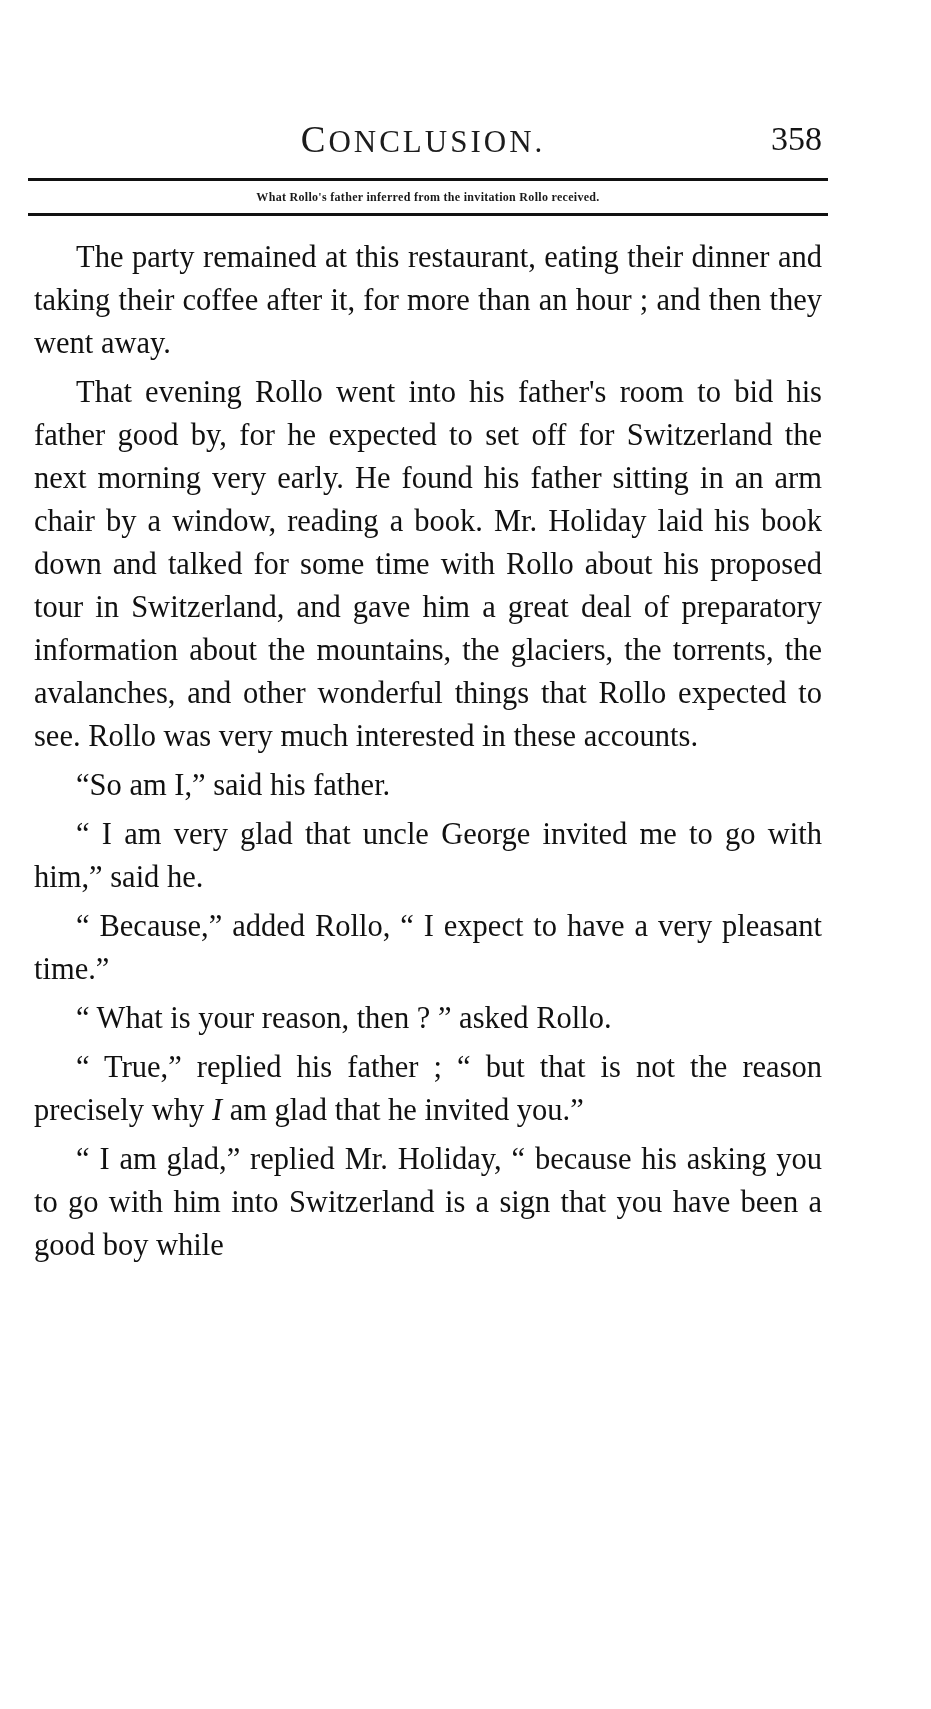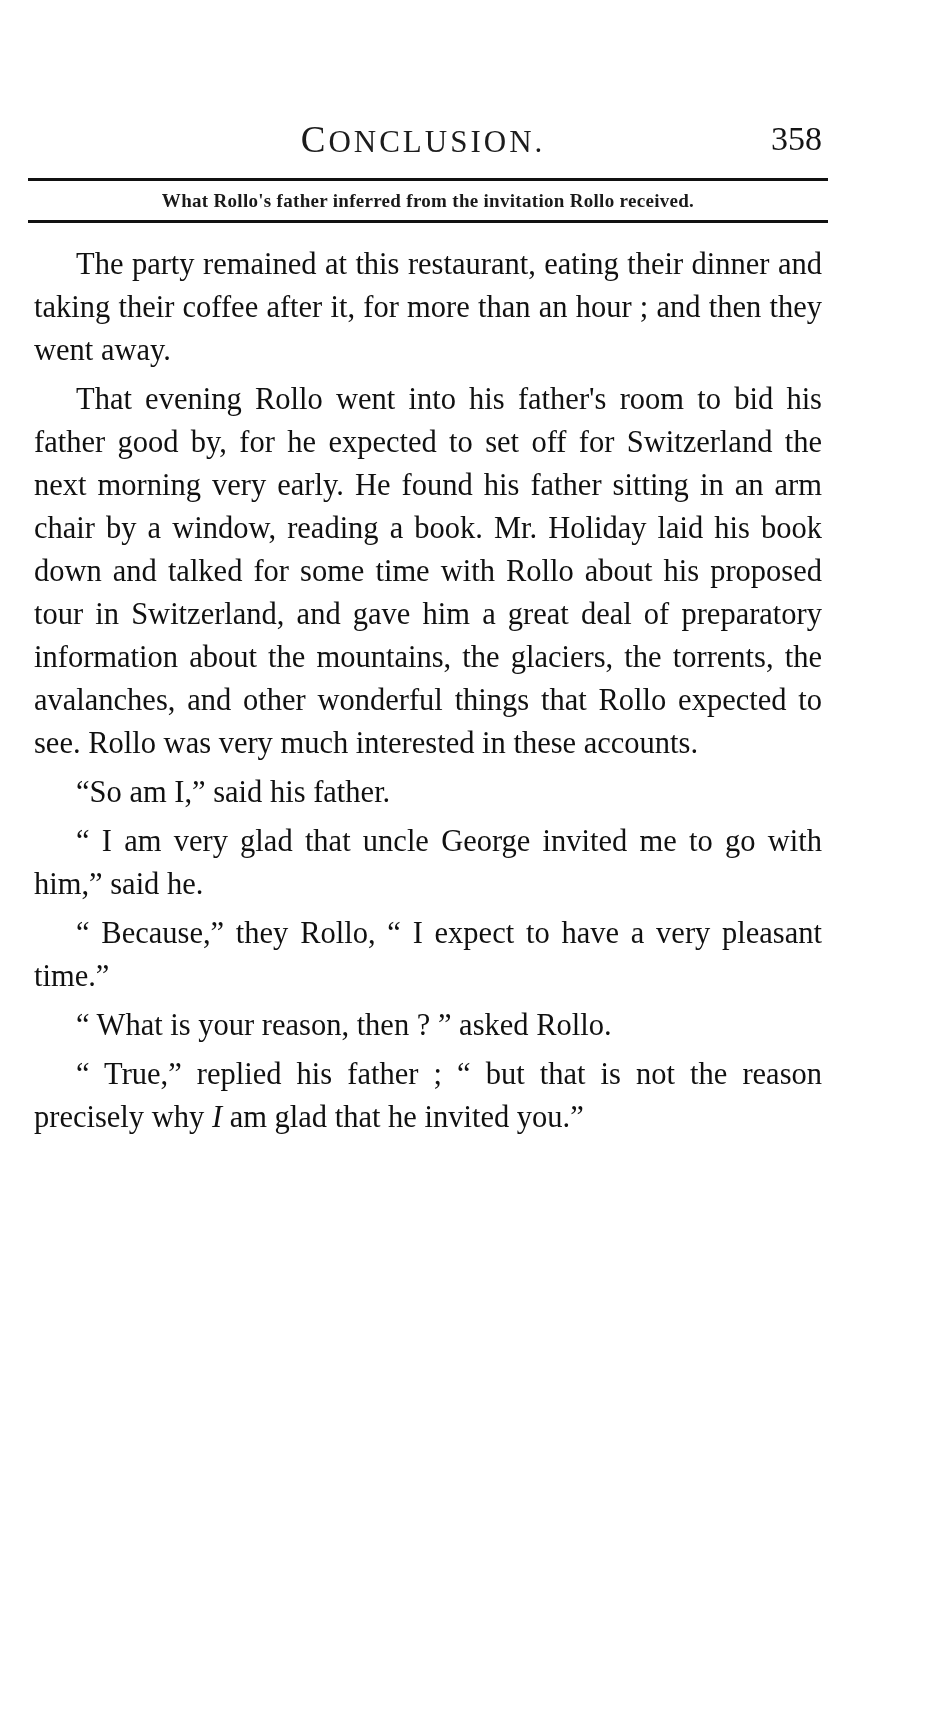--- a/index.html
+++ b/index.html
@@ -59,21 +59,21 @@
     border-top: 3px solid #111;
     margin-top: 8px;
   }
   .rule-bottom {
     border-top: 3px solid #111;
   }
   .subhead {
     text-align: center;
     font-family: "Liberation Serif", serif;
     font-weight: bold;
-    font-size: 19px;
+    font-size: 12px;
     letter-spacing: 0.3px;
     color: #1a1a1a;
     padding: 9px 0 8px 0;
   }
   .body-text {
     margin-top: 20px;
     font-size: 30.5px;
     line-height: 43px;
     text-align: justify;
     text-justify: inter-word;
@@ -105,19 +105,20 @@
 
     <div class="rule-top"></div>
     <div class="subhead">What Rollo's father inferred from the invitation Rollo received.</div>
     <div class="rule-bottom"></div>
 
     <div class="body-text">
       <p>The party remained at this restaurant, eating their dinner and taking their coffee after it, for more than an hour ; and then they went away.</p>
       <p>That evening Rollo went into his father's room to bid his father good by, for he expected to set off for Switzerland the next morning very early. He found his father sitting in an arm chair by a window, reading a book. Mr. Holiday laid his book down and talked for some time with Rollo about his proposed tour in Switzerland, and gave him a great deal of preparatory information about the mountains, the glaciers, the torrents, the avalanches, and other wonderful things that Rollo expected to see. Rollo was very much interested in these accounts.</p>
       <p>“So am I,” said his father.</p>
       <p>“ I am very glad that uncle George invited me to go with him,” said he.</p>
-      <p>“ Because,” they Rollo, “ I expect to have a very pleasant time.”</p>
+      <p>“ Because,” added Rollo, “ I expect to have a very pleasant time.”</p>
       <p>“ What is your reason, then ? ” asked Rollo.</p>
       <p>“ True,” replied his father ; “ but that is not the reason precisely why <span class="ital">I</span> am glad that he invited you.”</p>
+      <p class="last">“ I am glad,” replied Mr. Holiday, “ because his asking you to go with him into Switzerland is a sign that you have been a good boy while</p>
     </div>
 
   </div>
 </div>
 
 </body></html>

